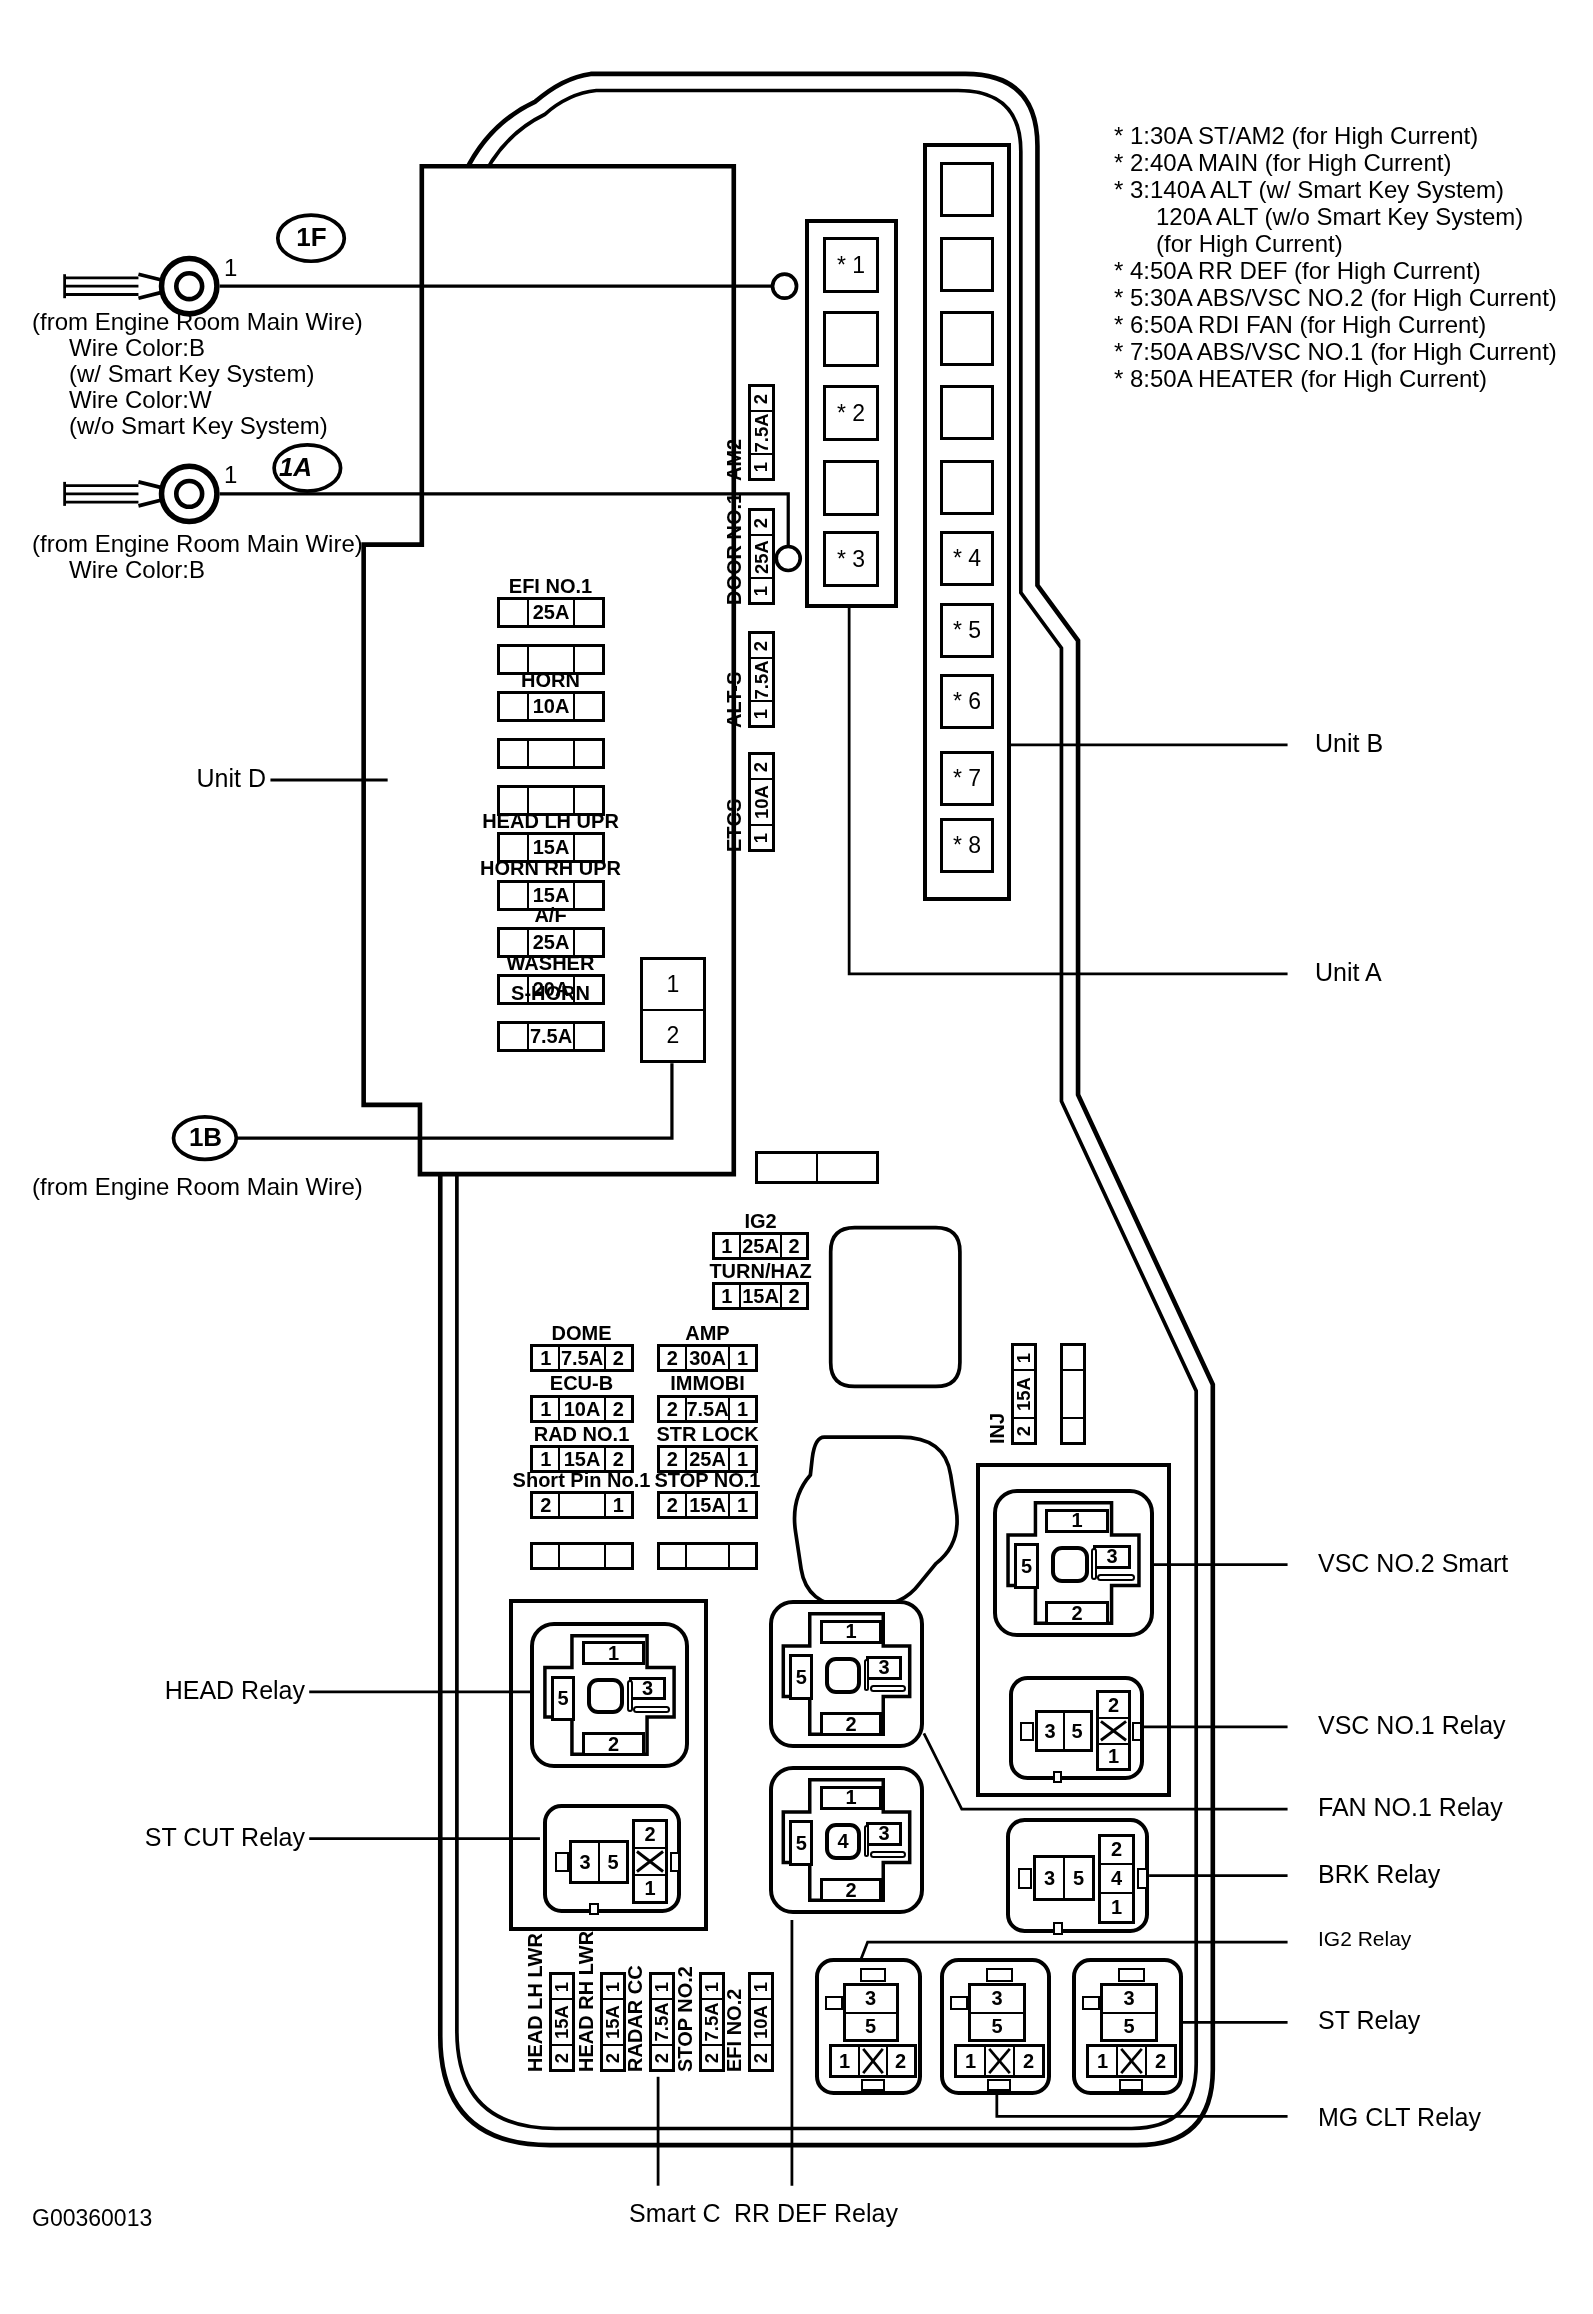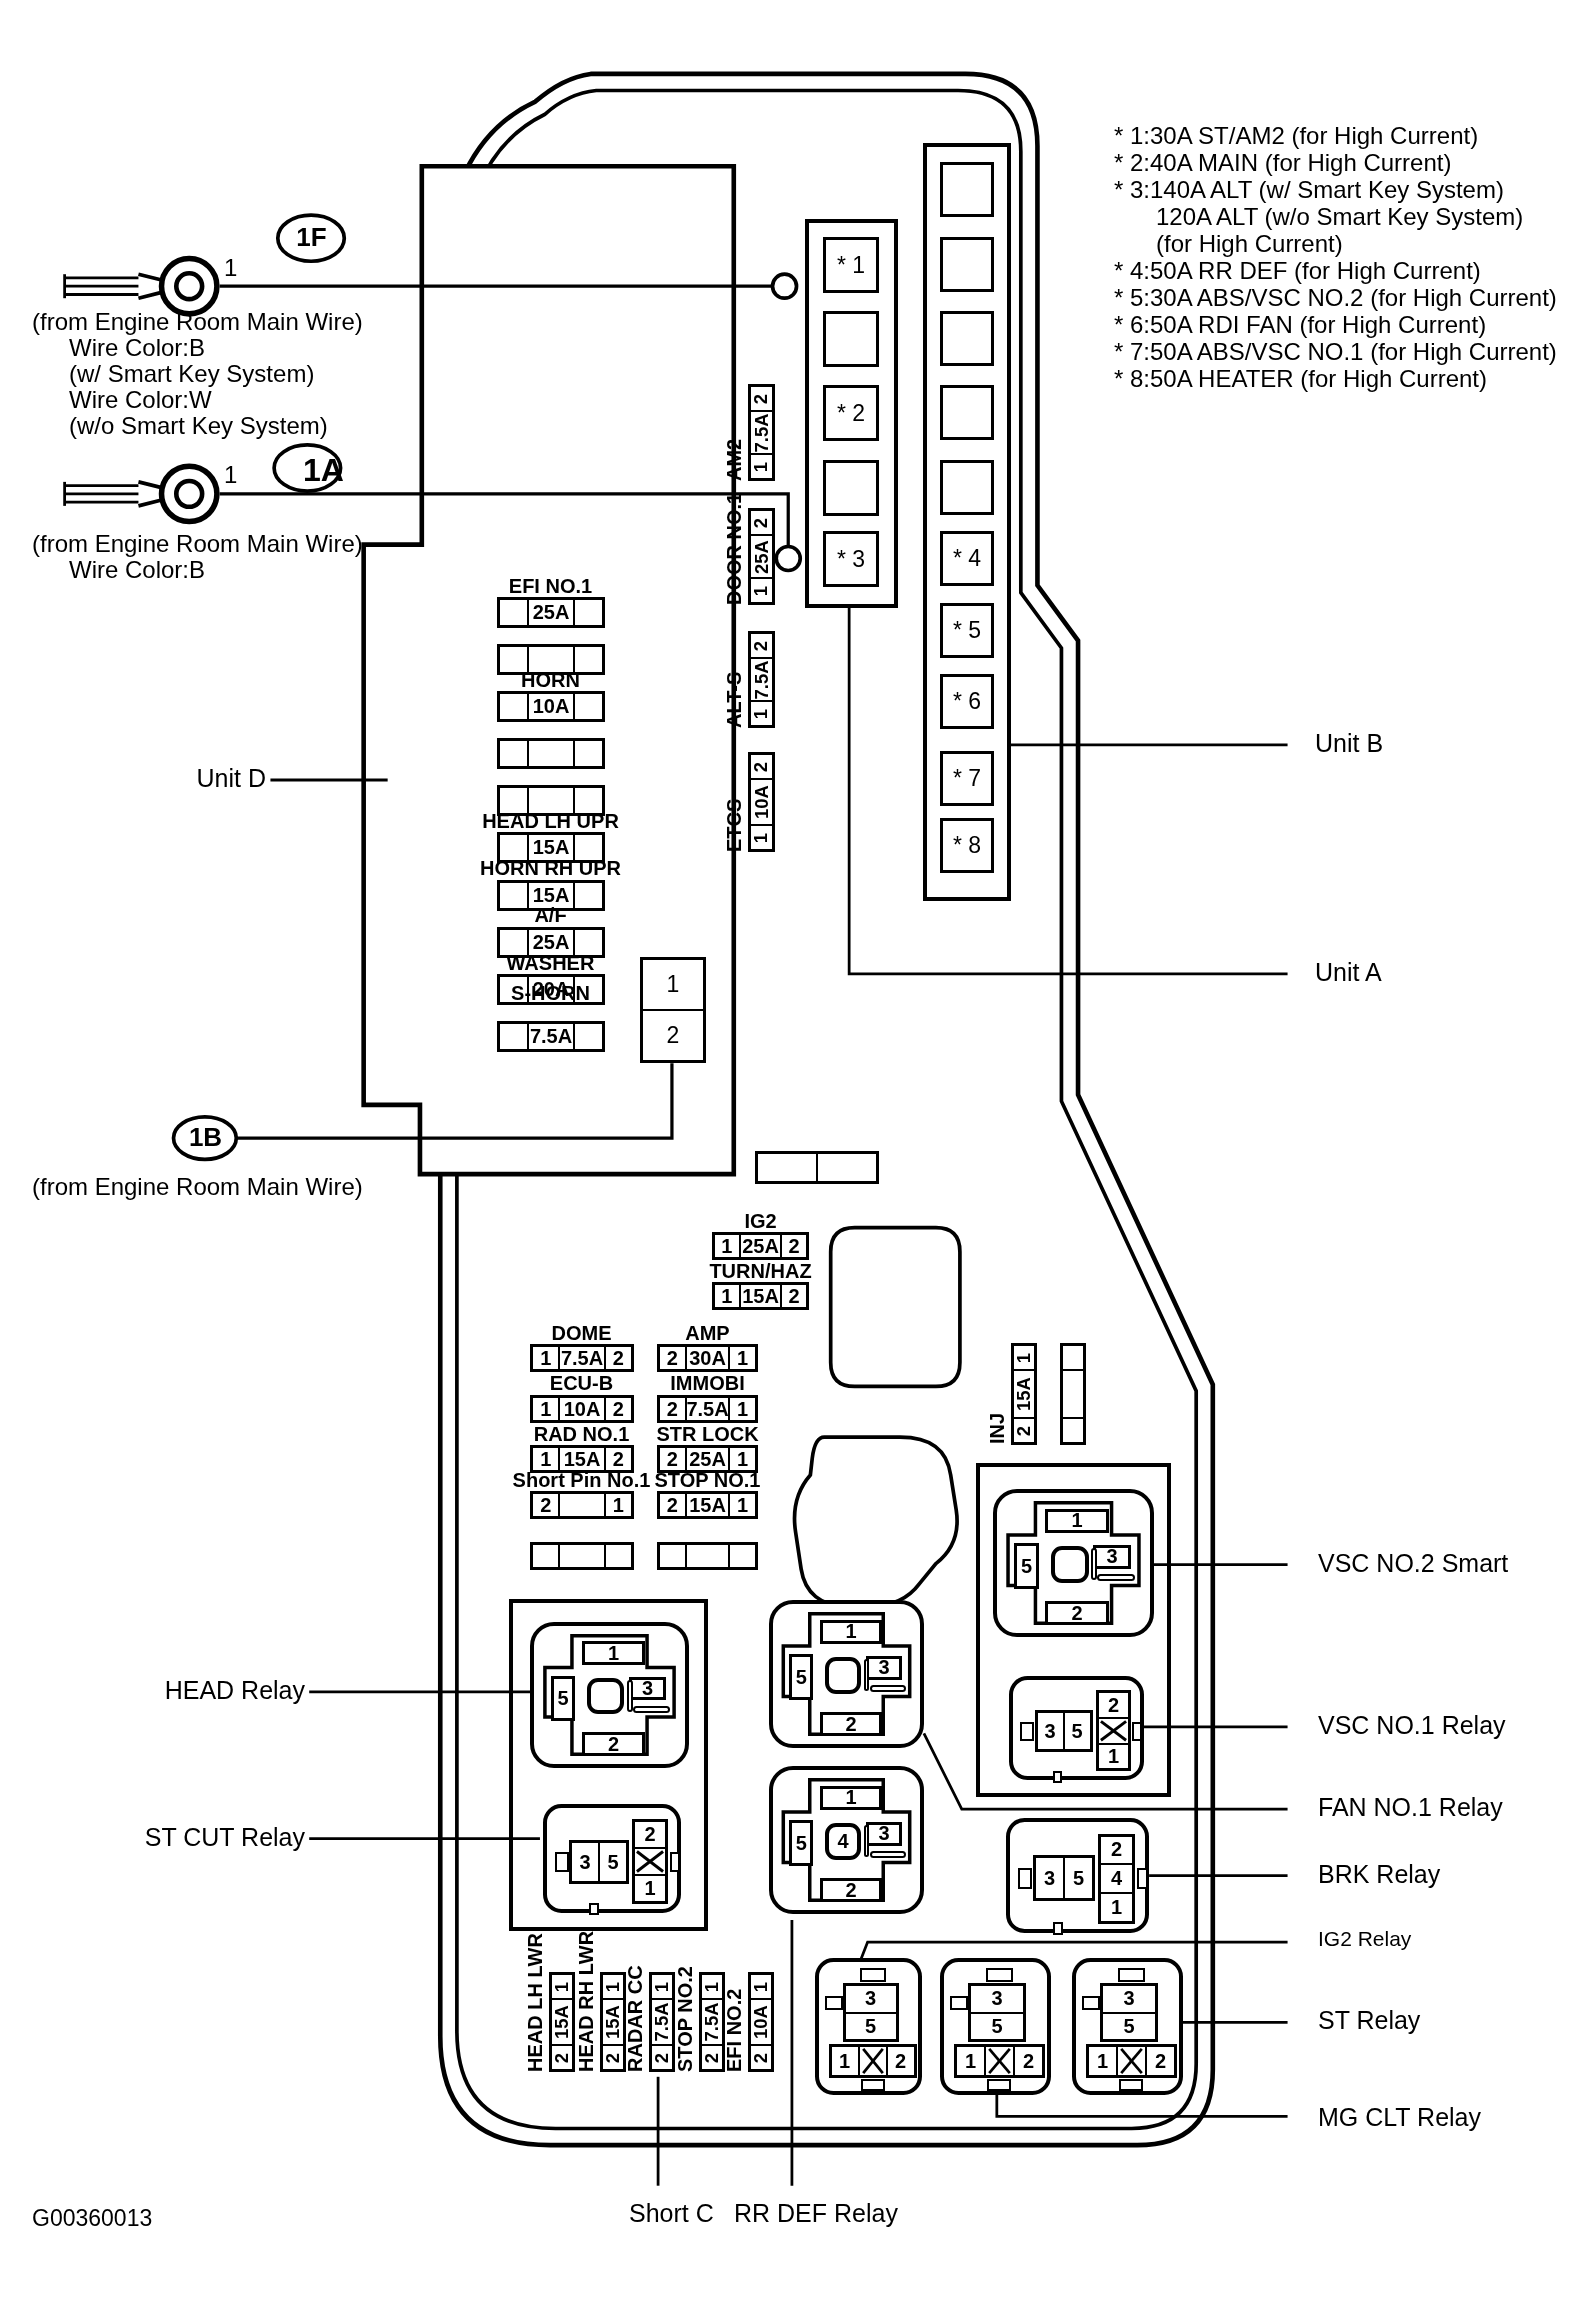--- a/index.html
+++ b/index.html
@@ -101,31 +101,31 @@
 
   <div class="t" style="left:224px;top:255px;">1</div>
   <div class="t b ctr" style="left:256px;top:223px;width:111px;font-size:26px;">1F</div>
   <div class="t" style="left:32px;top:309px;">(from Engine Room Main Wire)</div>
   <div class="t" style="left:69px;top:335px;">Wire Color:B</div>
   <div class="t" style="left:69px;top:361px;">(w/ Smart Key System)</div>
   <div class="t" style="left:69px;top:387px;">Wire Color:W</div>
   <div class="t" style="left:69px;top:413px;">(w/o Smart Key System)</div>
 
   <div class="t" style="left:224px;top:462px;">1</div>
-  <div class="t b ctr" style="left:268px;top:453px;width:111px;font-size:32px;">1A</div>
+  <div class="t b ctr" style="left:240px;top:453px;width:111px;font-size:26px;font-style:italic;">1A</div>
   <div class="t" style="left:32px;top:531px;">(from Engine Room Main Wire)</div>
   <div class="t" style="left:69px;top:557px;">Wire Color:B</div>
 
   <div class="t b ctr" style="left:150px;top:1123px;width:111px;font-size:26px;">1B</div>
   <div class="t" style="left:32px;top:1174px;">(from Engine Room Main Wire)</div>
 
   <div class="t rt" style="left:111px;top:765px;width:155px;font-size:25px;">Unit D</div>
   <div class="t" style="left:1315px;top:730px;font-size:25px;">Unit B</div>
   <div class="t" style="left:1315px;top:959px;font-size:25px;">Unit A</div>
-  <div class="t" style="left:629px;top:2200px;font-size:25px;">Short C</div>
+  <div class="t" style="left:629px;top:2200px;font-size:25px;">Smart C</div>
 
   <div class="t rt" style="left:102px;top:1677px;width:203px;font-size:25px;">HEAD Relay</div>
   <div class="t rt" style="left:102px;top:1824px;width:203px;font-size:25px;">ST CUT Relay</div>
   <div class="t" style="left:1318px;top:1550px;font-size:25px;">VSC NO.2 Smart</div>
   <div class="t" style="left:1318px;top:1712px;font-size:25px;">VSC NO.1 Relay</div>
   <div class="t" style="left:1318px;top:1794px;font-size:25px;">FAN NO.1 Relay</div>
   <div class="t" style="left:1318px;top:1861px;font-size:25px;">BRK Relay</div>
   <div class="t" style="left:1318px;top:1927px;font-size:21px;">IG2 Relay</div>
   <div class="t" style="left:1318px;top:2007px;font-size:25px;">ST Relay</div>
   <div class="t" style="left:1318px;top:2104px;font-size:25px;">MG CLT Relay</div>

